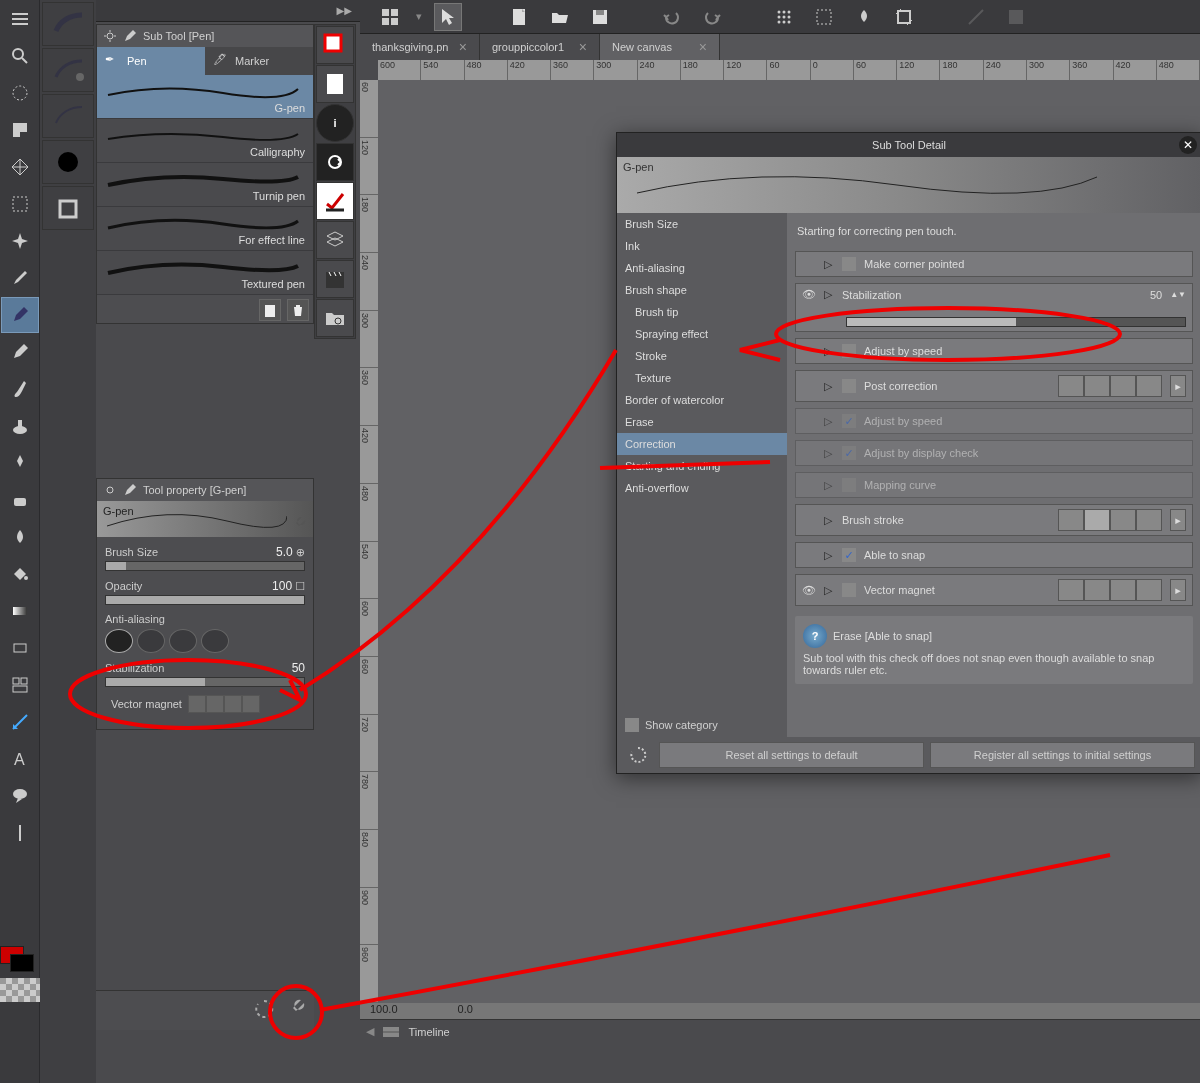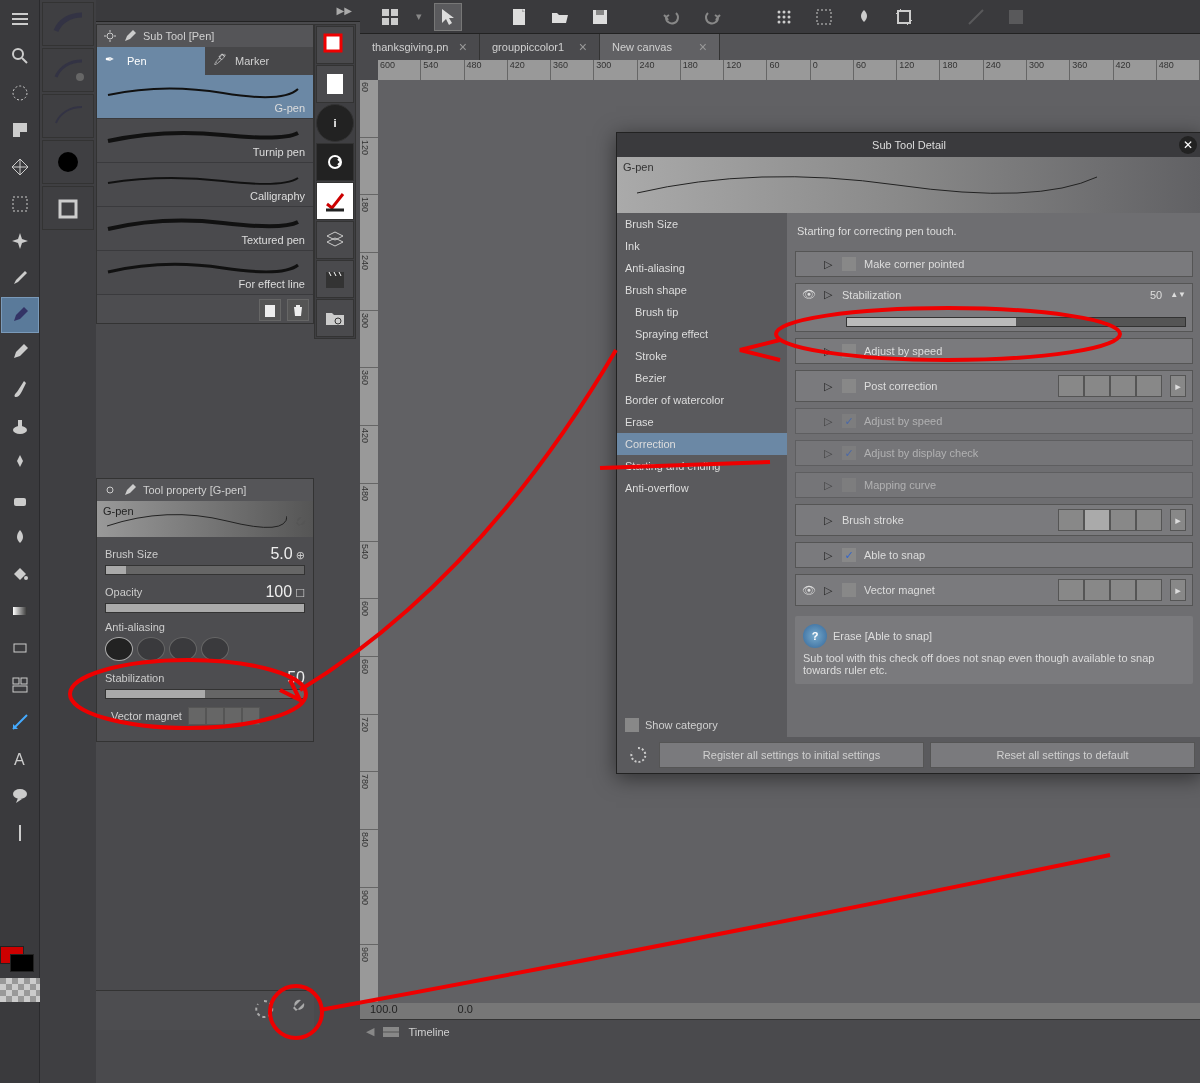--- a/index.html
+++ b/index.html
@@ -35,21 +35,21 @@
   .iconbtn { width:22px; height:22px; display:flex; align-items:center; justify-content:center; border:1px solid #666; background:#555; }
   
   
   .toolprop-panel { position: absolute; left: 96px; top: 478px; width: 218px; background: #4d4d50; border: 1px solid #333; }
   .preview-strip { height: 36px; background: linear-gradient(to right, #999 0%, #777 50%, #555 100%); position:relative; }
   .preview-strip .name { position:absolute; left:6px; top:4px; font-size:11px; color:#222; }
   .preview-strip .wrench { position:absolute; right:6px; bottom:4px; width:18px; height:18px; }
   .prop-body { padding: 8px; }
   .prop-row { margin-bottom: 8px; }
   .prop-label { font-size:11px; color:#ccc; margin-bottom: 2px; display:flex; justify-content:space-between; align-items:center; }
-  .prop-val { font-size: 16px; color:#eee; }
+  .prop-val { font-size: 12px; color:#eee; }
   .slider { height: 10px; background: #666; border: 1px solid #333; position:relative; }
   .slider .fill { position:absolute; left:0; top:0; bottom:0; background: #aaa; }
   .aa-row { display:flex; gap:4px; margin-top:4px; }
   .aa-btn { width:28px; height:24px; border:1px solid #666; background:#3a3a3d; border-radius:50%; }
   .aa-btn.sel { background:#222; border-color:#aaa; }
   .vm-row { display:flex; align-items:center; gap:6px; }
   .vm-boxes { display:flex; }
   .vm-box { width:18px; height:18px; border:1px solid #555; background:#666; }
   
   .status-bar { position:absolute; left:96px; top:990px; width:218px; height:40px; background:#4d4d50; display:flex; justify-content:flex-end; gap:8px; padding:6px; border-top:1px solid #333; }
@@ -327,41 +327,41 @@
   </div>
   <div class="subtool-list" id="subtool-list">
       <div class="subtool-item sel">
         <svg class="stroke-preview" viewBox="0 0 200 22">
           <path d="M5 14 Q60 2 120 12 T195 8" stroke="#111" stroke-width="2" fill="none"></path>
         </svg>
         <span class="subtool-label">G-pen</span>
       </div>
       <div class="subtool-item">
         <svg class="stroke-preview" viewBox="0 0 200 22">
+          <path d="M5 14 Q60 5 120 12 T195 9" stroke="#111" stroke-width="2" fill="none"></path>
+        </svg>
+        <span class="subtool-label">Calligraphy</span>
+      </div>
+      <div class="subtool-item">
+        <svg class="stroke-preview" viewBox="0 0 200 22">
           <path d="M5 16 Q60 4 120 10 T195 8" stroke="#111" stroke-width="4" fill="none"></path>
         </svg>
         <span class="subtool-label">Turnip pen</span>
       </div>
       <div class="subtool-item">
         <svg class="stroke-preview" viewBox="0 0 200 22">
-          <path d="M5 14 Q60 5 120 12 T195 9" stroke="#111" stroke-width="2" fill="none"></path>
+          <path d="M5 15 Q60 2 120 11 T195 8" stroke="#111" stroke-width="3" fill="none"></path>
         </svg>
-        <span class="subtool-label">Calligraphy</span>
+        <span class="subtool-label">For effect line</span>
       </div>
       <div class="subtool-item">
         <svg class="stroke-preview" viewBox="0 0 200 22">
           <path d="M5 16 Q60 3 120 10 T195 9" stroke="#111" stroke-width="4" fill="none"></path>
         </svg>
         <span class="subtool-label">Textured pen</span>
-      </div>
-      <div class="subtool-item">
-        <svg class="stroke-preview" viewBox="0 0 200 22">
-          <path d="M5 15 Q60 2 120 11 T195 8" stroke="#111" stroke-width="3" fill="none"></path>
-        </svg>
-        <span class="subtool-label">For effect line</span>
       </div>
     </div>
   <div class="subtool-footer">
     <div class="iconbtn">
         <svg width="14" height="14">
           <rect x="2" y="2" width="10" height="12" fill="#eee"></rect>
         </svg>
       </div>
     <div class="iconbtn">
         <svg width="14" height="14">
@@ -669,21 +669,21 @@
   </div>
   <div class="dlg-body">
     <div class="dlg-cats" id="dlg-cats">
         <div class="cat-item">Brush Size</div>
         <div class="cat-item">Ink</div>
         <div class="cat-item">Anti-aliasing</div>
         <div class="cat-item">Brush shape</div>
         <div class="cat-item sub">Brush tip</div>
         <div class="cat-item sub">Spraying effect</div>
         <div class="cat-item sub">Stroke</div>
-        <div class="cat-item sub">Bezier</div>
+        <div class="cat-item sub">Texture</div>
         <div class="cat-item">Border of watercolor</div>
         <div class="cat-item">Erase</div>
         <div class="cat-item sel">Correction</div>
         <div class="cat-item">Starting and ending</div>
         <div class="cat-item">Anti-overflow</div>
       </div>
     <div class="dlg-settings">
       <div style="padding:4px 2px 8px 2px">Starting for correcting pen touch.</div>
 
       <div class="set-row">
@@ -792,24 +792,24 @@
     <span class="cb"></span>
     <span>Show category</span>
   </div>
   <div class="dlg-footer">
     <div class="spin">
         <svg width="20" height="20">
           <path d="M10 3 A7 7 0 1 1 4 7" fill="none" stroke="#ccc" stroke-width="2" stroke-dasharray="2"></path>
         </svg>
       </div>
     <div class="dlg-btn">
+        <span>Reset all settings to default</span>
+      </div>
+    <div class="dlg-btn">
         <span>Register all settings to initial settings</span>
-      </div>
-    <div class="dlg-btn">
-        <span>Reset all settings to default</span>
       </div>
   </div>
 </div>
 
 <svg class="annot" style="left:0;top:0;width:1200px;height:1083px">
 
   <ellipse cx="188" cy="694" rx="118" ry="34" class="red-line"></ellipse>
 
   <ellipse cx="948" cy="334" rx="172" ry="26" class="red-line"></ellipse>
 

